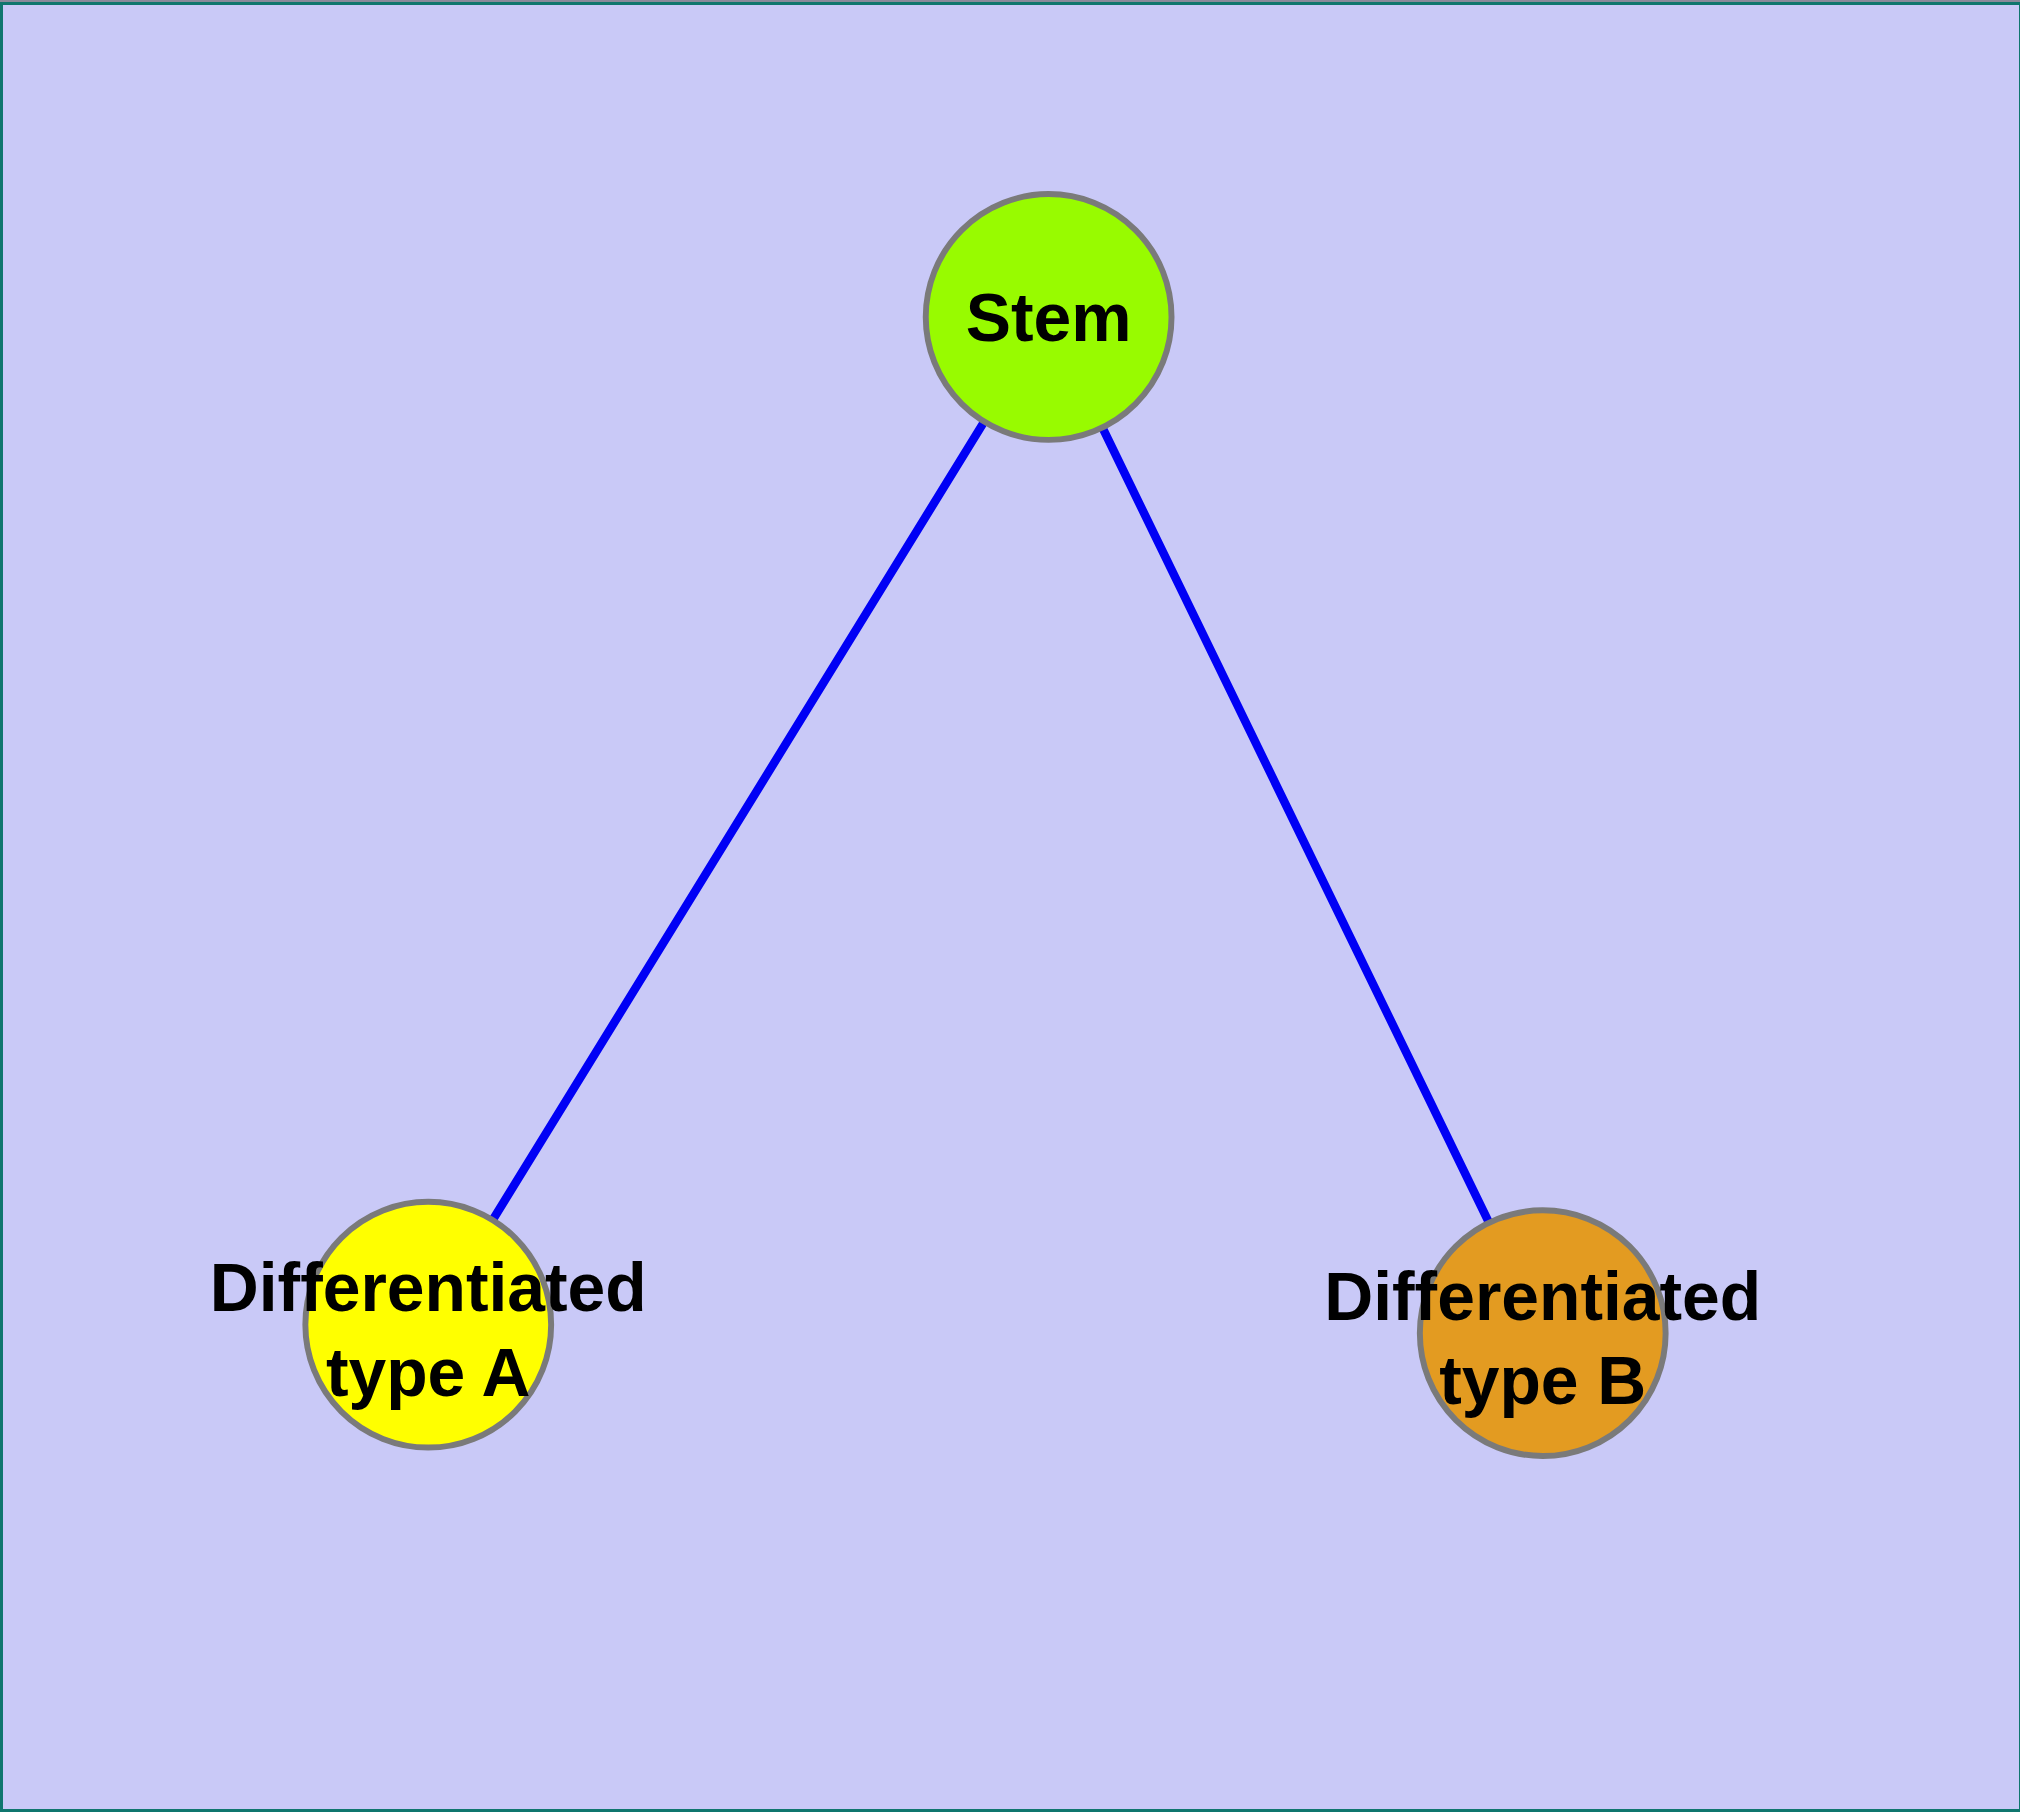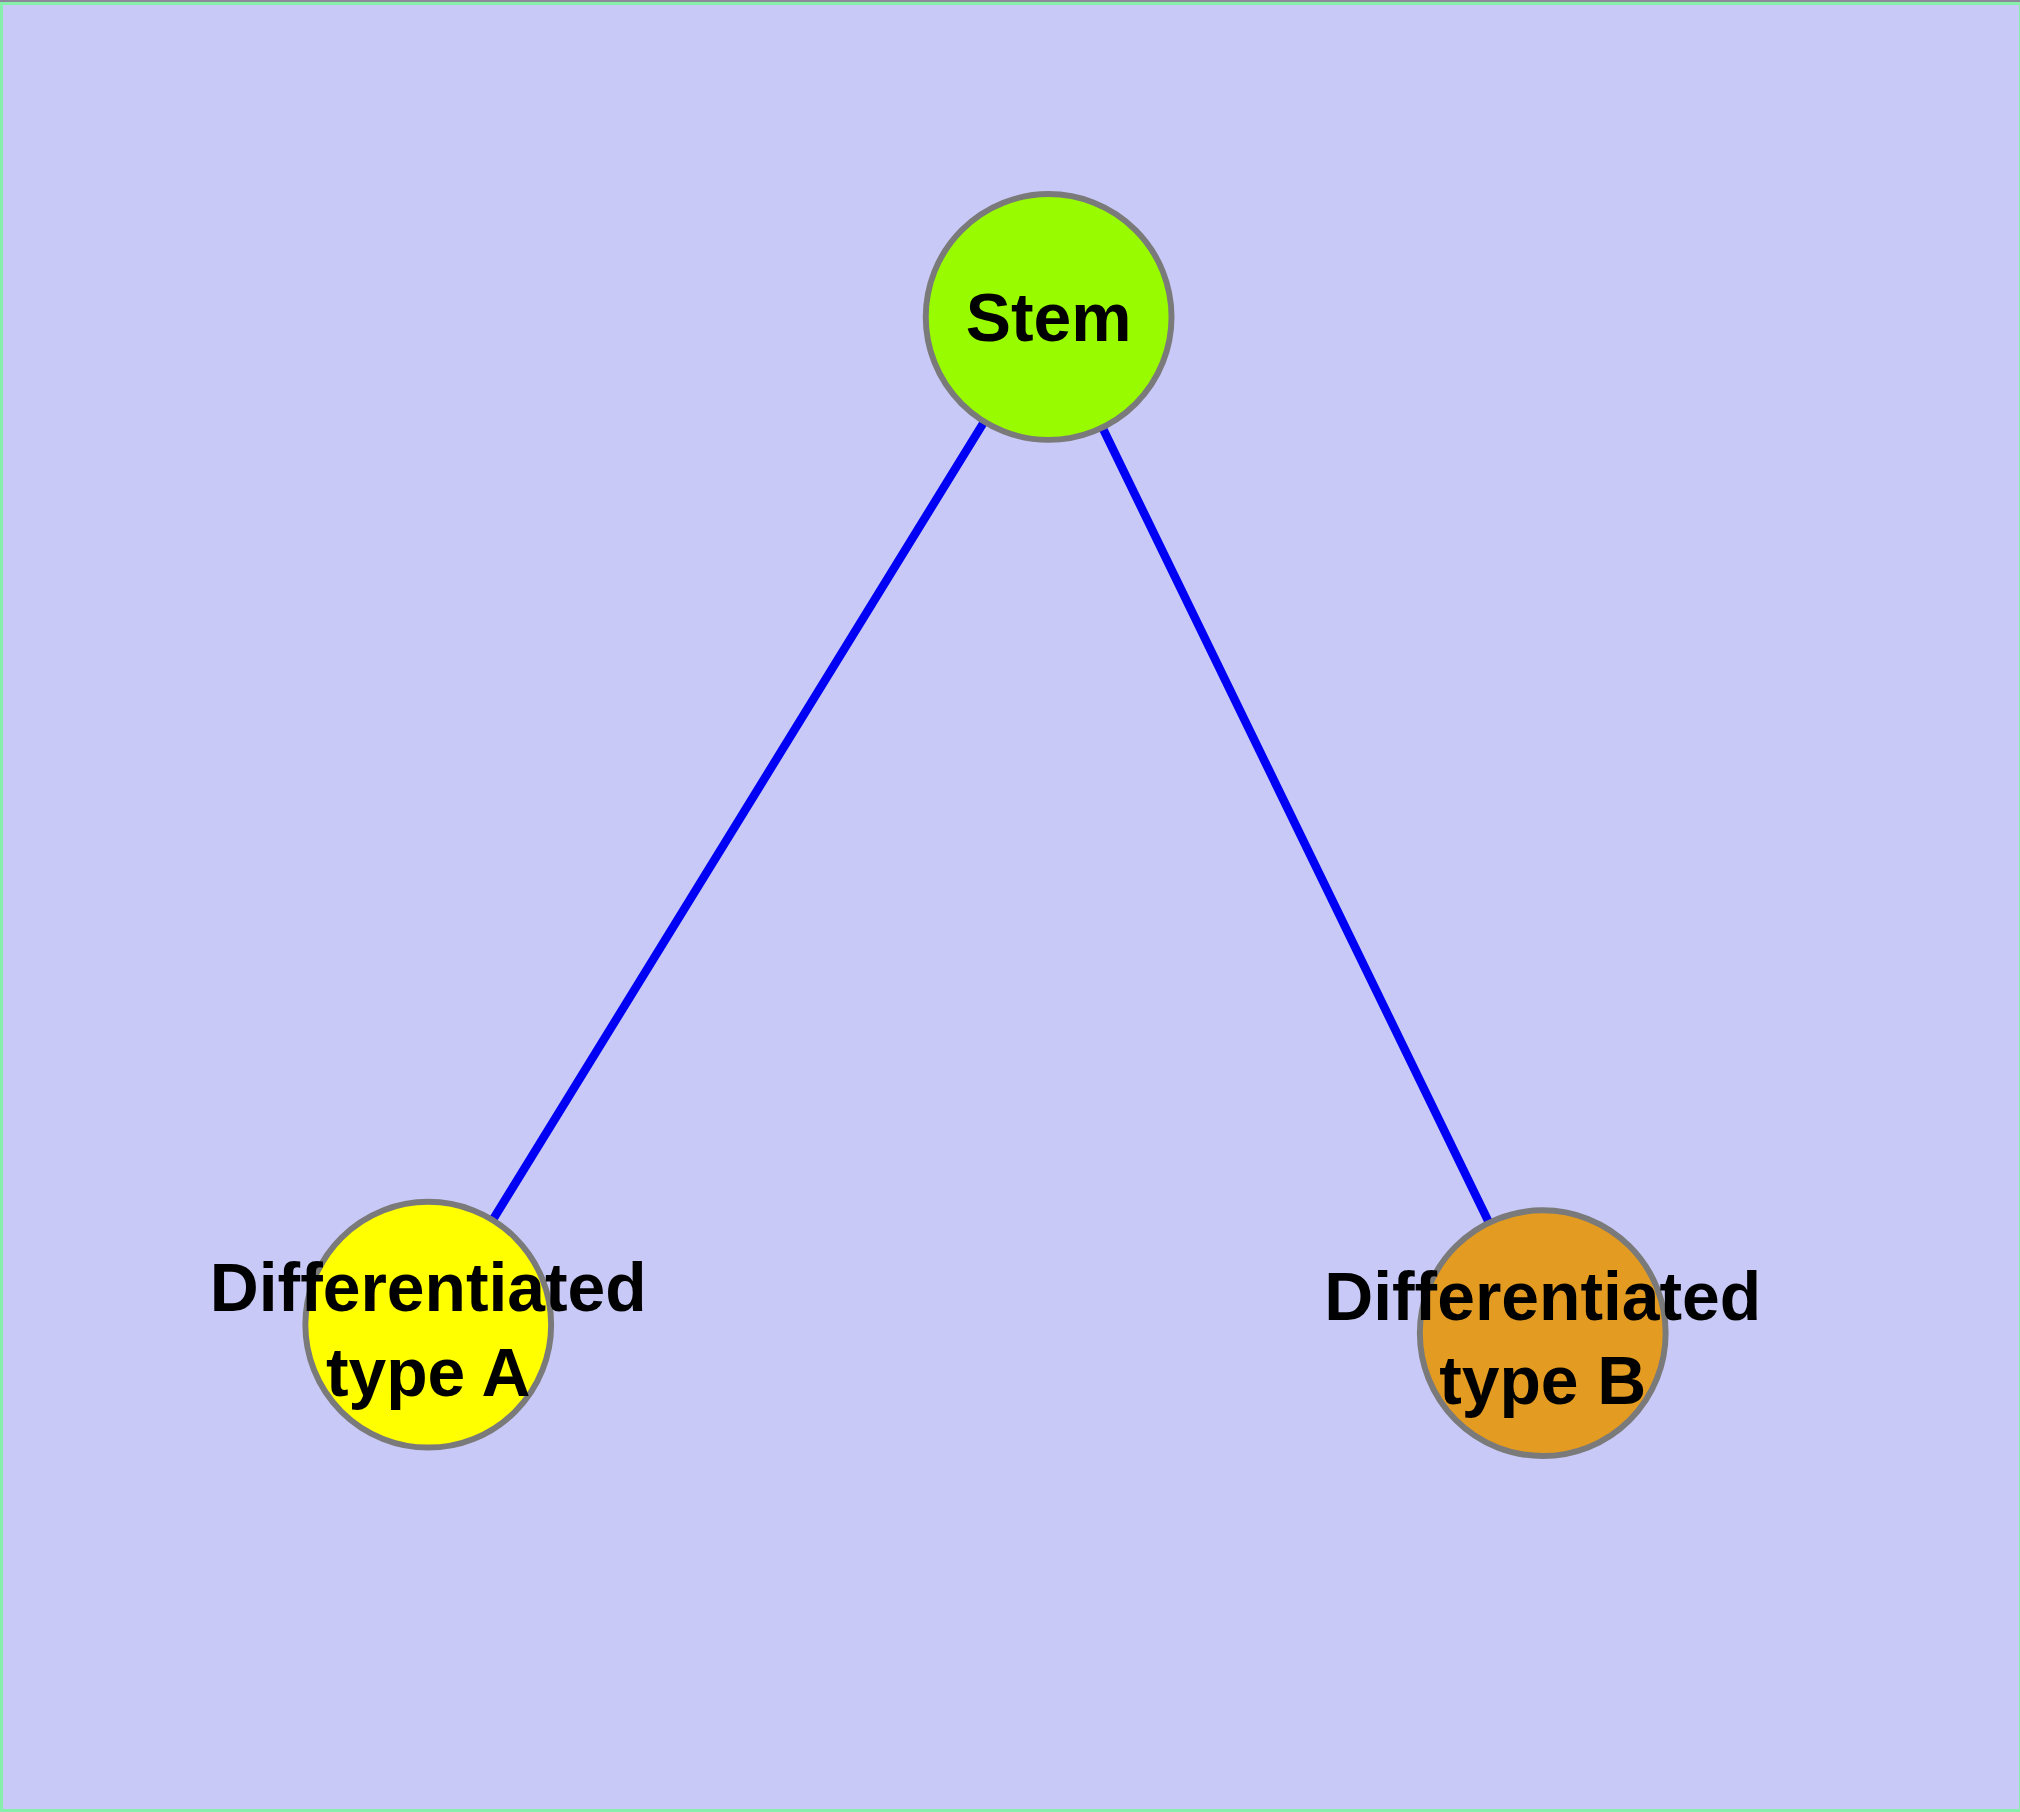--- a/index.html
+++ b/index.html
@@ -10,21 +10,21 @@
     width: 2021px;
     height: 1812px;
     background: #ffffff;
     font-family: "Liberation Sans", sans-serif;
     overflow: hidden;
     position: relative;
   }
   .page {
     position: absolute;
     inset: 0;
-    background: #86efac;
+    background: #0f766e;
   }
   .window-top-line {
     position: absolute;
     top: 0; left: 0; right: 0;
     height: 1.7px;
     background: #8a8a9a;
   }
   .plot-area {
     position: absolute;
     top: 5.1px;

